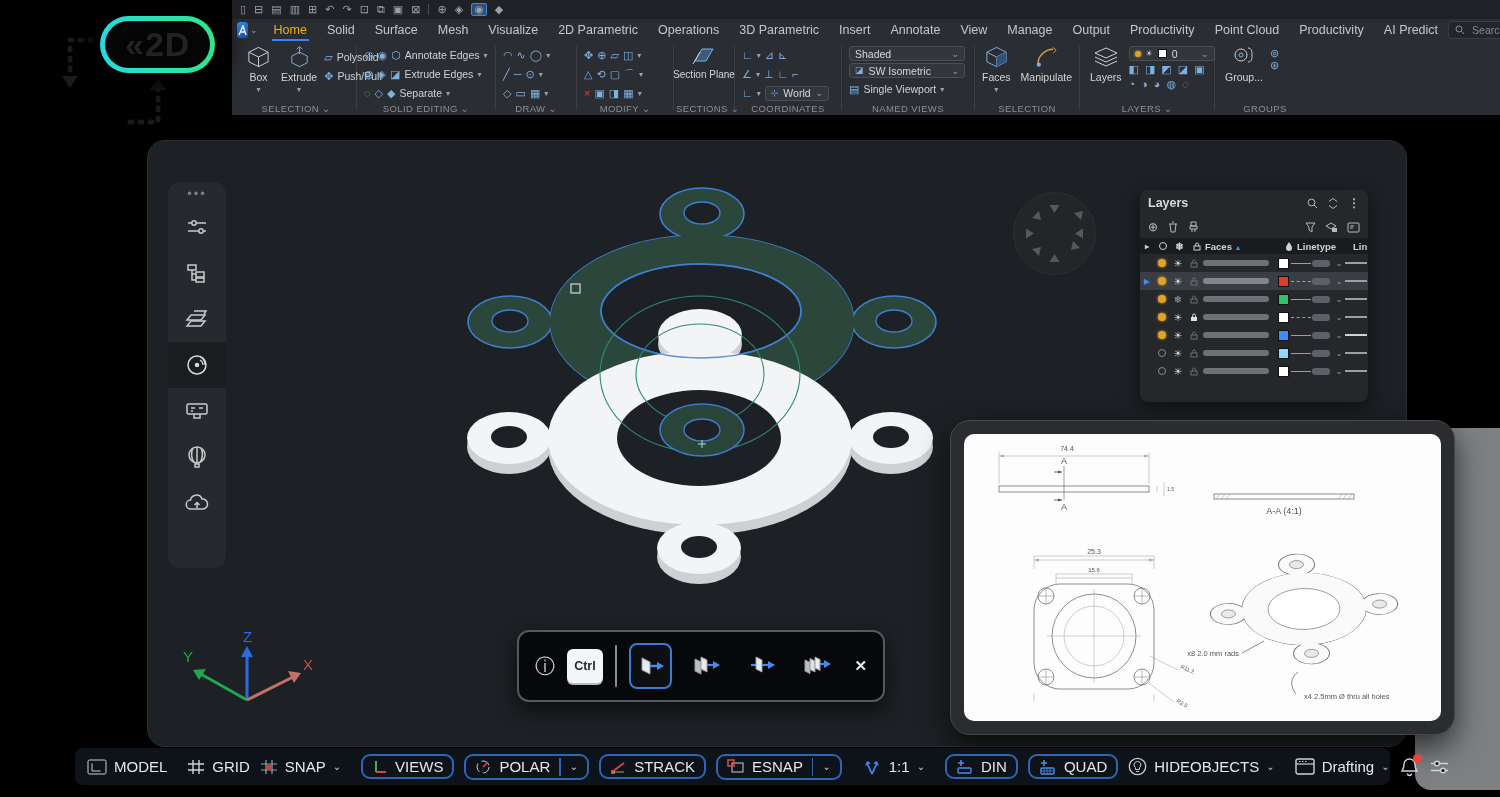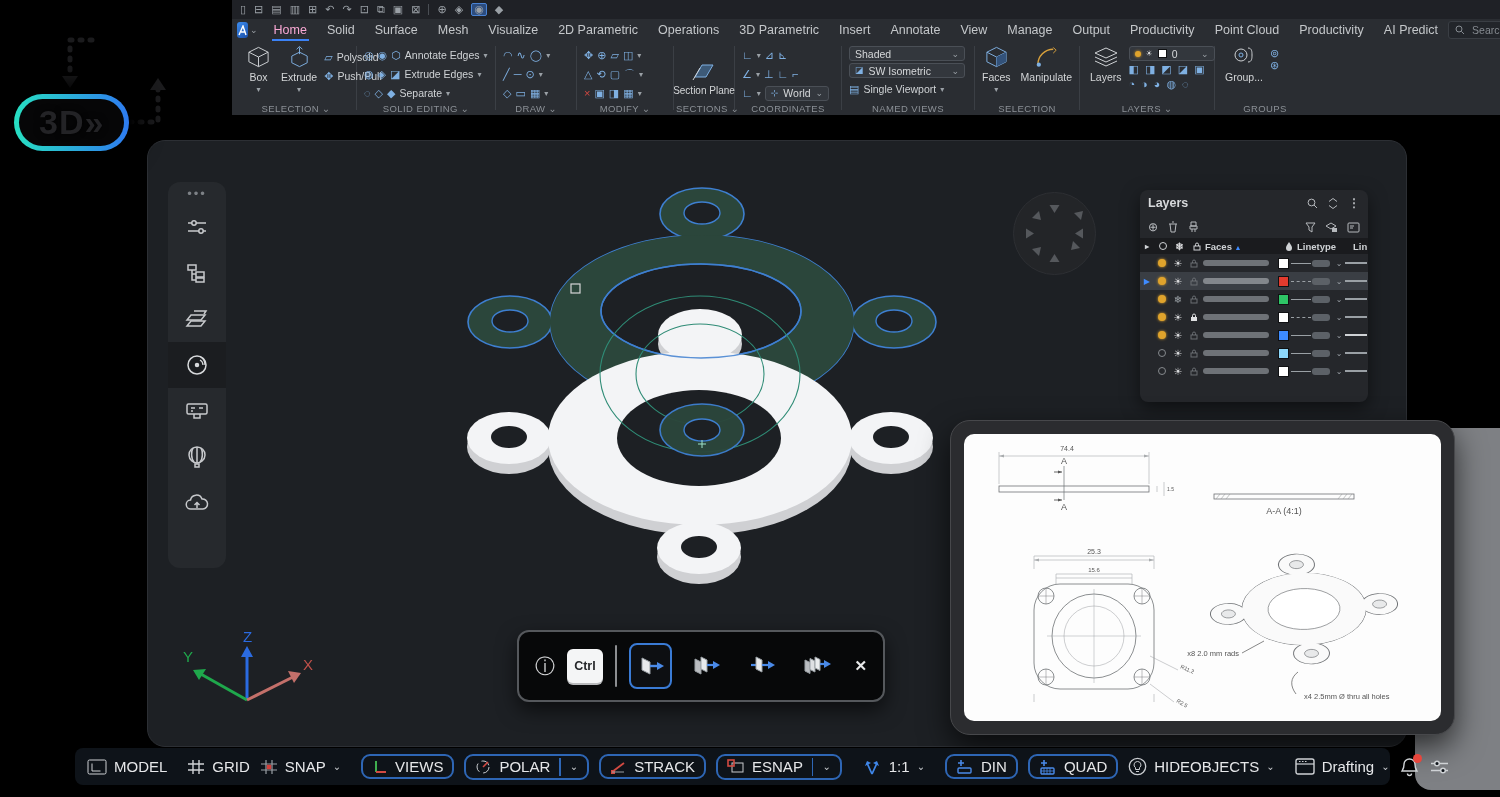--- a/index.html
+++ b/index.html
@@ -23,21 +23,21 @@
   .qi{display:inline-block;}
   .qi.hl{background:#2c4c7e;border:1px solid #4a83d4;border-radius:2px;padding:0 2px;}
   .qdiv{width:1px;height:11px;background:#4a4e54;}
   #ribbon{left:232px;top:19px;width:1268px;height:96px;background:#2a2d32;}
   #tabrow{display:flex;align-items:center;height:22px;padding-left:5px;}
   .appbtn{width:20px;height:16px;border-radius:3px;margin-right:2px;
           background:linear-gradient(135deg,#3c8df0,#1b4fa8);display:flex;
           align-items:center;justify-content:center;}
   .appchev{color:#9aa0a6;font-size:9px;margin-right:6px;}
   .tab{padding:0 10px;font-size:12.5px;color:#c4c7ca;height:22px;line-height:22px;position:relative;white-space:nowrap;}
-  .tab.active{color:#f9a8d4;}
+  .tab.active{color:#eab308;}
   .tab.active:after{content:"";position:absolute;left:8px;right:8px;bottom:0;height:2.5px;background:#3b82f6;}
   #searchbox{margin-left:auto;width:152px;height:16px;background:#22252a;border:1px solid #3a3e44;
        border-radius:3px;display:flex;align-items:center;gap:5px;padding:0 6px;margin-right:12px;}
   #searchbox input{background:transparent;border:none;outline:none;color:#c4c7ca;
        font-size:10.5px;width:120px;font-family:"Liberation Sans",sans-serif;}
   #searchbox input::placeholder{color:#868b91;}
   #rbody{display:flex;height:74px;padding-left:6px;align-items:stretch;}
   .rp{position:relative;padding:3px 5px 13px;box-sizing:border-box;}
   .rp-label{position:absolute;bottom:1px;left:0;right:0;text-align:center;font-size:9.5px;
        color:#8b9096;letter-spacing:.4px;white-space:nowrap;}
@@ -301,21 +301,21 @@
               <span class="bico">◨</span>
               <span class="bico">▦</span>
               <span class="mini">▾</span>
             </div>
         </div>
         <div class="rp-label"><span>MODIFY</span> ⌄</div>
       </div>
       <div class="rdiv"></div>
 
       <div class="rp" style="width:56px">
-        <div class="bigbtn" style="margin:16px auto">
+        <div class="bigbtn" style="margin:0 auto">
           <svg width="26" height="22" viewBox="0 0 26 22">
               <path d="M4 16 11 4h11l-7 12z" fill="#3d5a78" stroke="#7fb0e2"></path>
               <path d="M2 19 9 7" stroke="#cfd2d5"></path>
             </svg>
           <span style="font-size:10px;line-height:1.1;text-align:center">Section Plane</span>
         </div>
         <div class="rp-label"><span>SECTIONS</span> ⌄</div>
       </div>
       <div class="rdiv"></div>
 
@@ -449,22 +449,22 @@
       </div>
     </div>
   </div>
 
   <svg class="abs" style="left:30px;top:26px;z-index:39" width="180" height="130" viewBox="0 0 180 130">
     <path d="M62 14 H40 V52" stroke="#1b1b1d" stroke-width="5" fill="none" stroke-dasharray="2 8" stroke-linecap="round"></path>
     <path d="M40 62 l-8-12h16z" fill="#1b1b1d"></path>
     <path d="M100 96 h28 V62" stroke="#1b1b1d" stroke-width="5" fill="none" stroke-dasharray="2 8" stroke-linecap="round"></path>
     <path d="M128 52 l-8 12h16z" fill="#1b1b1d"></path>
   </svg>
-  <div class="badge" id="badge3d">
-      <div class="inner">3D»</div>
+  <div class="badge" id="badge2d">
+      <div class="inner">«2D</div>
     </div>
 
   <div id="canvaswin" class="abs"></div>
 
   <svg class="abs" style="left:147px;top:140px;z-index:2" width="1260" height="607" viewBox="147 140 1260 607">
 
     <g>
       <g fill="#2b463b" stroke="#3e7fd0" stroke-width="1.6">
         <ellipse cx="702" cy="322" rx="152" ry="87"></ellipse>
         <ellipse cx="702" cy="214" rx="42" ry="26"></ellipse>

